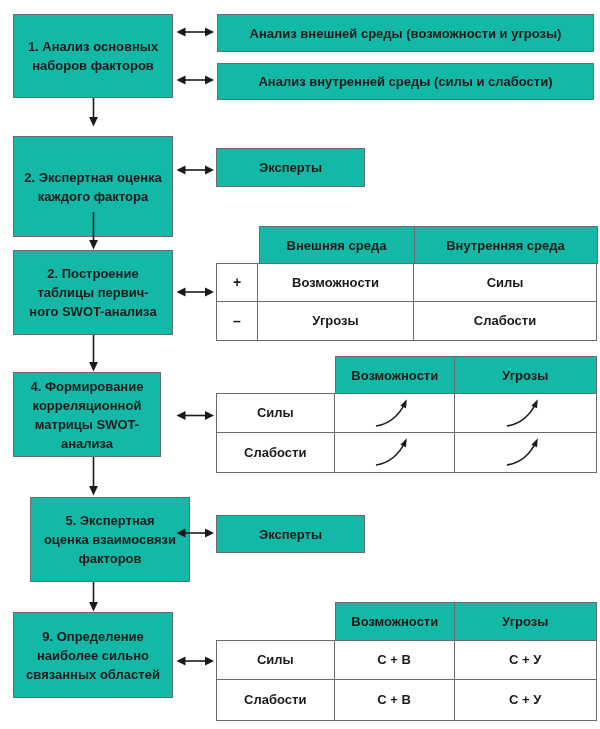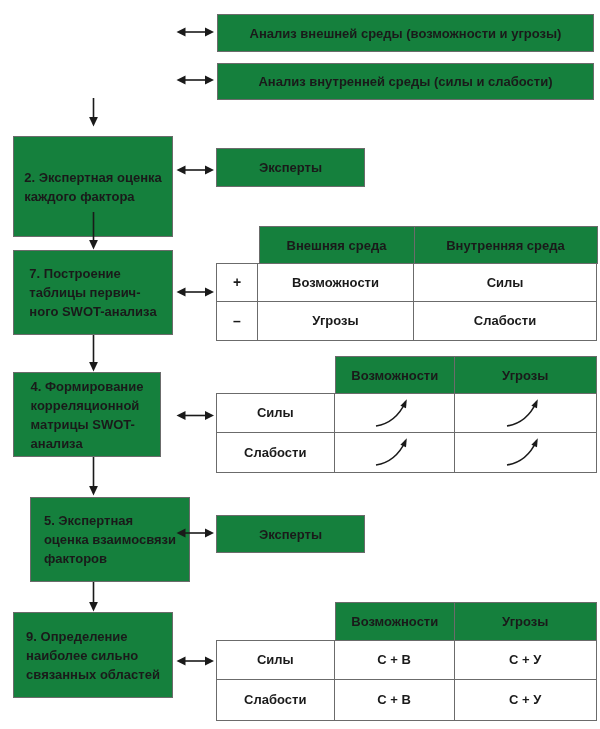--- a/index.html
+++ b/index.html
@@ -2,23 +2,23 @@
 <html><head>
 <meta charset="utf-8">
 <style>
   html,body{margin:0;padding:0;background:#ffffff;}
   .canvas{
     position:relative;width:600px;height:729px;background:#ffffff;
     font-family:"Liberation Sans",sans-serif;font-weight:600;color:#1a1a1a;
     font-size:13px;
   }
   .box{
-    position:absolute;background:#15803d;border:1.5px solid #6b6b6b;
+    position:absolute;background:#14b8a6;border:1.5px solid #6b6b6b;
     box-sizing:border-box;display:flex;align-items:center;justify-content:center;
-    text-align:left;line-height:19px;
+    text-align:center;line-height:19px;
   }
   .pre{white-space:pre-line;}
   .nowrap{white-space:nowrap;}
   
   .hcells{display:flex;width:100%;height:100%;}
   .hcell{flex:1;display:flex;align-items:center;justify-content:center;box-sizing:border-box;}
   .hcell.div{border-right:1.5px solid #6b6b6b;flex:none;}
   
   .tbody{
     position:absolute;background:#ffffff;border:1.5px solid #6b6b6b;
@@ -37,26 +37,30 @@
   .overlay line{stroke:#1a1a1a;stroke-width:1.6;}
   .overlay polygon{fill:#1a1a1a;}
   .curve path{stroke:#1a1a1a;stroke-width:1.6;fill:none;}
   .curve polygon{fill:#1a1a1a;}
 </style>
 </head>
 <body>
 
 <div class="canvas">
 
+  <div class="box" style="left:13px;top:14px;width:160px;height:84px">
+    <span class="pre">1. Анализ основных
+наборов факторов</span>
+  </div>
   <div class="box" style="left:13px;top:136px;width:160px;height:101px">
     <span class="pre">2. Экспертная оценка
 каждого фактора</span>
   </div>
   <div class="box" style="left:13px;top:250px;width:160px;height:85px">
-    <span class="pre">7. Построение
+    <span class="pre">2. Построение
 таблицы первич-
 ного SWOT-анализа</span>
   </div>
   <div class="box" style="left:13px;top:372px;width:148px;height:85px">
     <span class="pre">4. Формирование
 корреляционной
 матрицы SWOT-
 анализа</span>
   </div>
   <div class="box" style="left:30px;top:497px;width:160px;height:85px">

